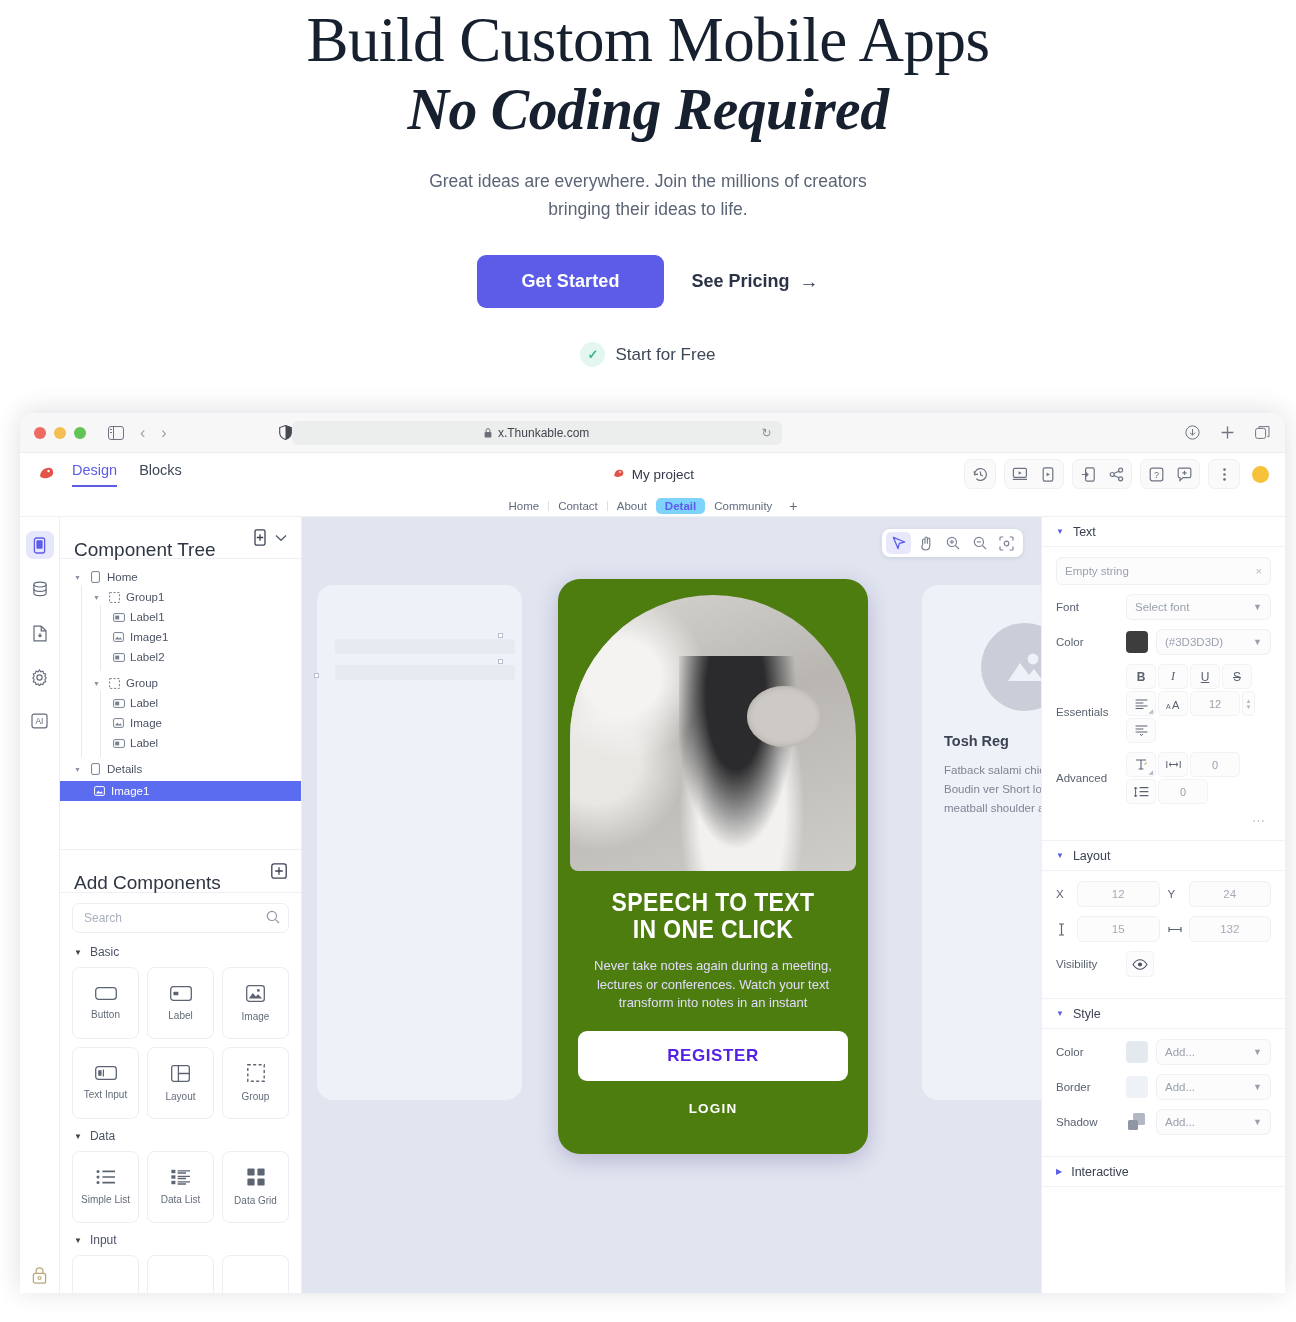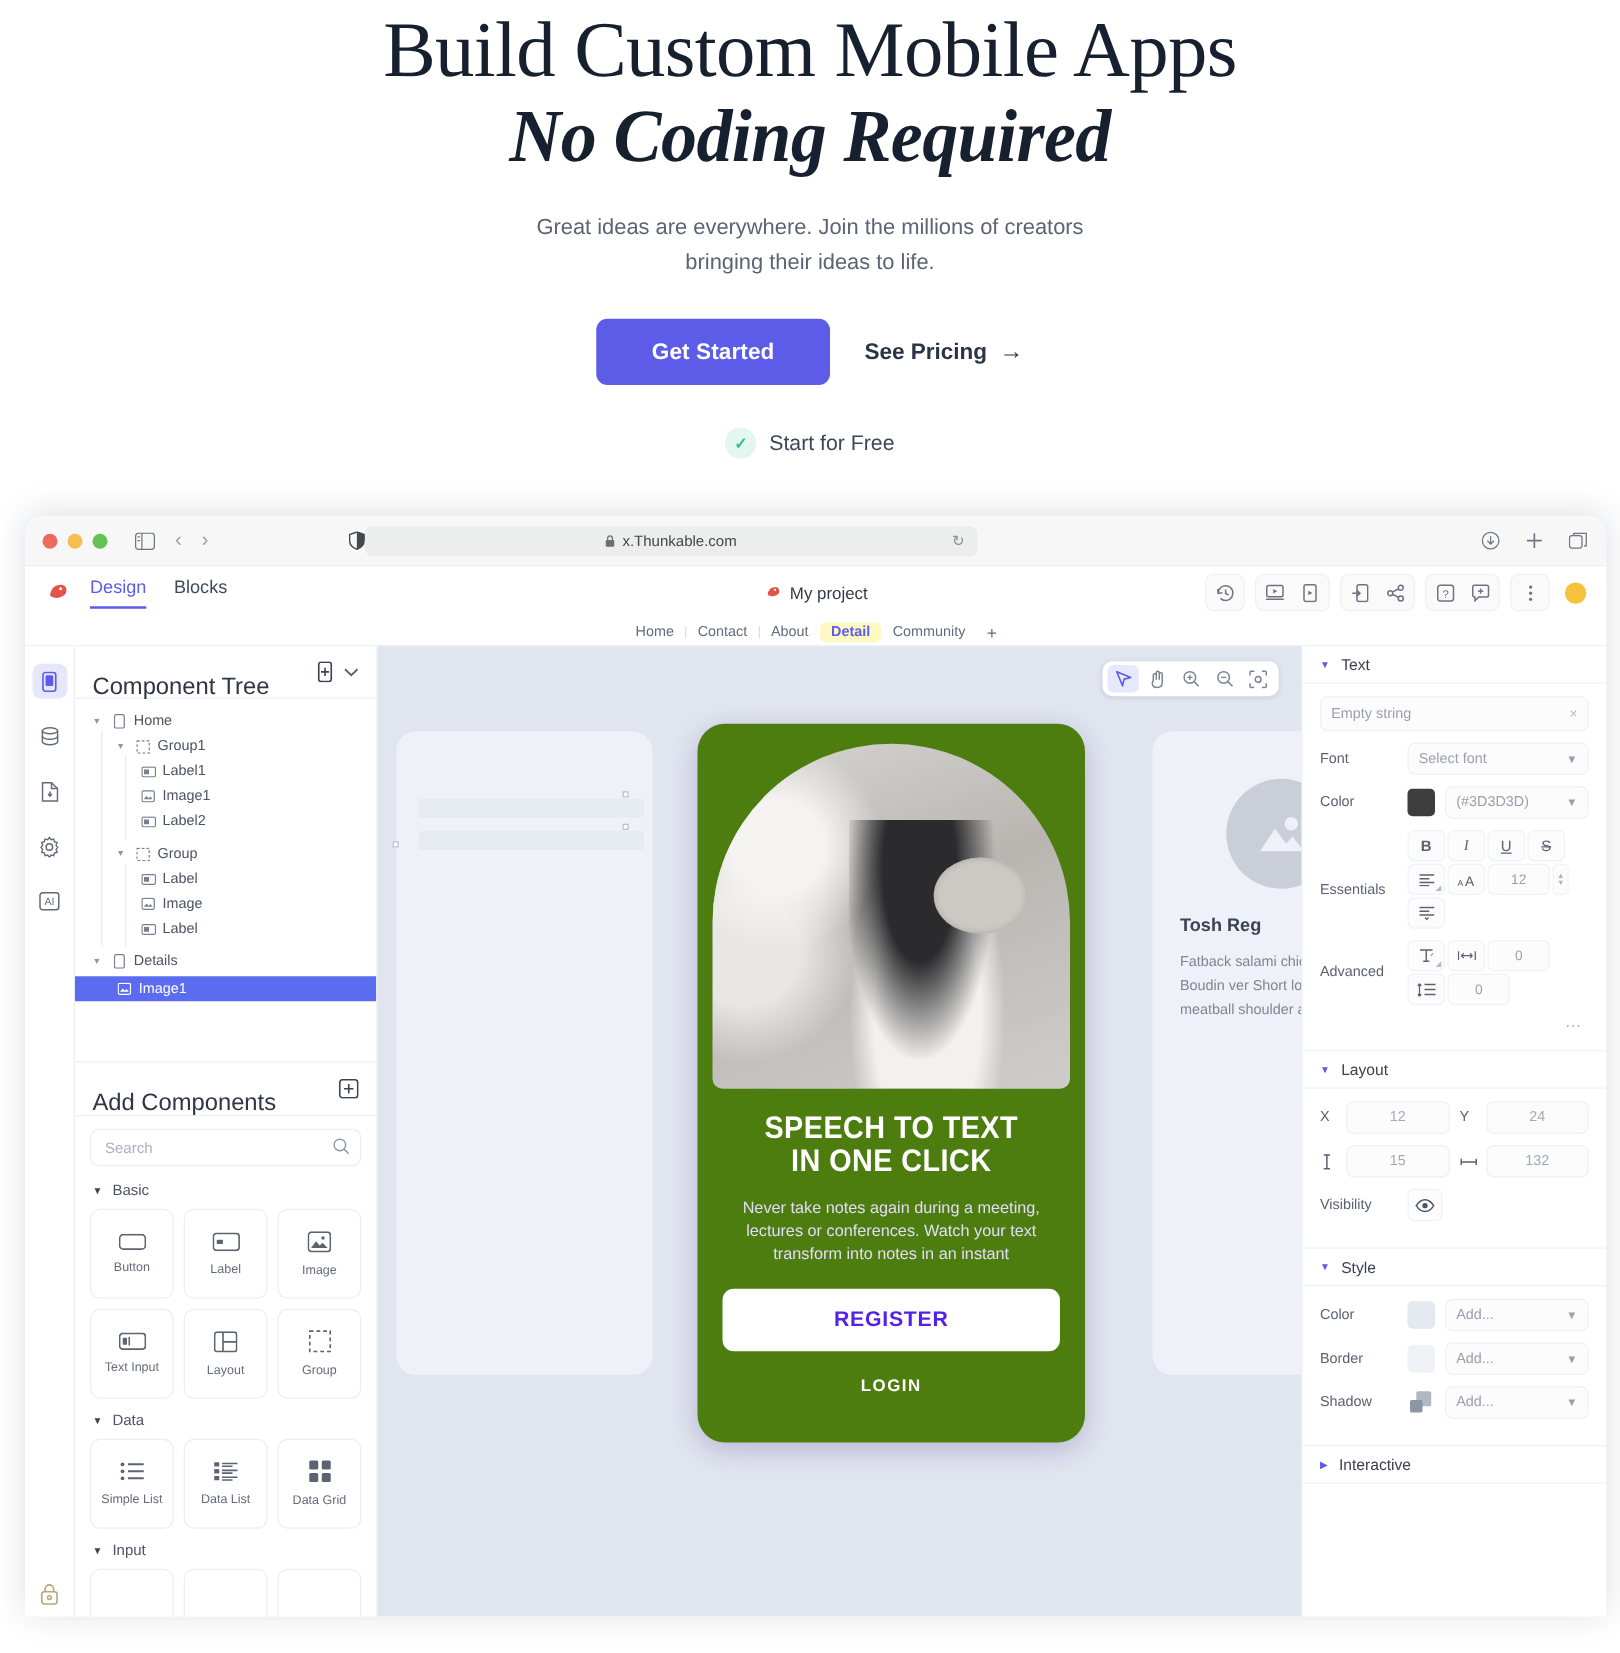--- a/index.html
+++ b/index.html
@@ -105,21 +105,21 @@
   .avatar-dot { width: 17px; height: 17px; border-radius: 50%; background: #f6c23b; margin-left: 4px; }
 
   
   .screenbar {
     height: 22px; display: flex; align-items: center; justify-content: center;
     gap: 0; background: #fff; border-bottom: 1px solid #eef0f4;
   }
   .scr {
     font-size: 11.5px; color: #626c7e; padding: 2px 9px; cursor: pointer; border-radius: 5px;
   }
-  .scr.on { background: #fef9c3; color: #5c5ce8; font-weight: 600; }
+  .scr.on { background: #7dd3fc; color: #5c5ce8; font-weight: 600; }
   .scr-sep { width: 1px; height: 10px; background: #dcdfe6; }
   .scr-plus { font-size: 14px; color: #646d7e; padding: 0 8px; cursor: pointer; }
 
   
   .editor { display: flex; height: 786px; background: #fff; }
 
   
   .rail {
     width: 40px; flex: 0 0 40px; background: #fff; border-right: 1px solid #edeff3;
     display: flex; flex-direction: column; align-items: center; padding-top: 14px; gap: 16px;

